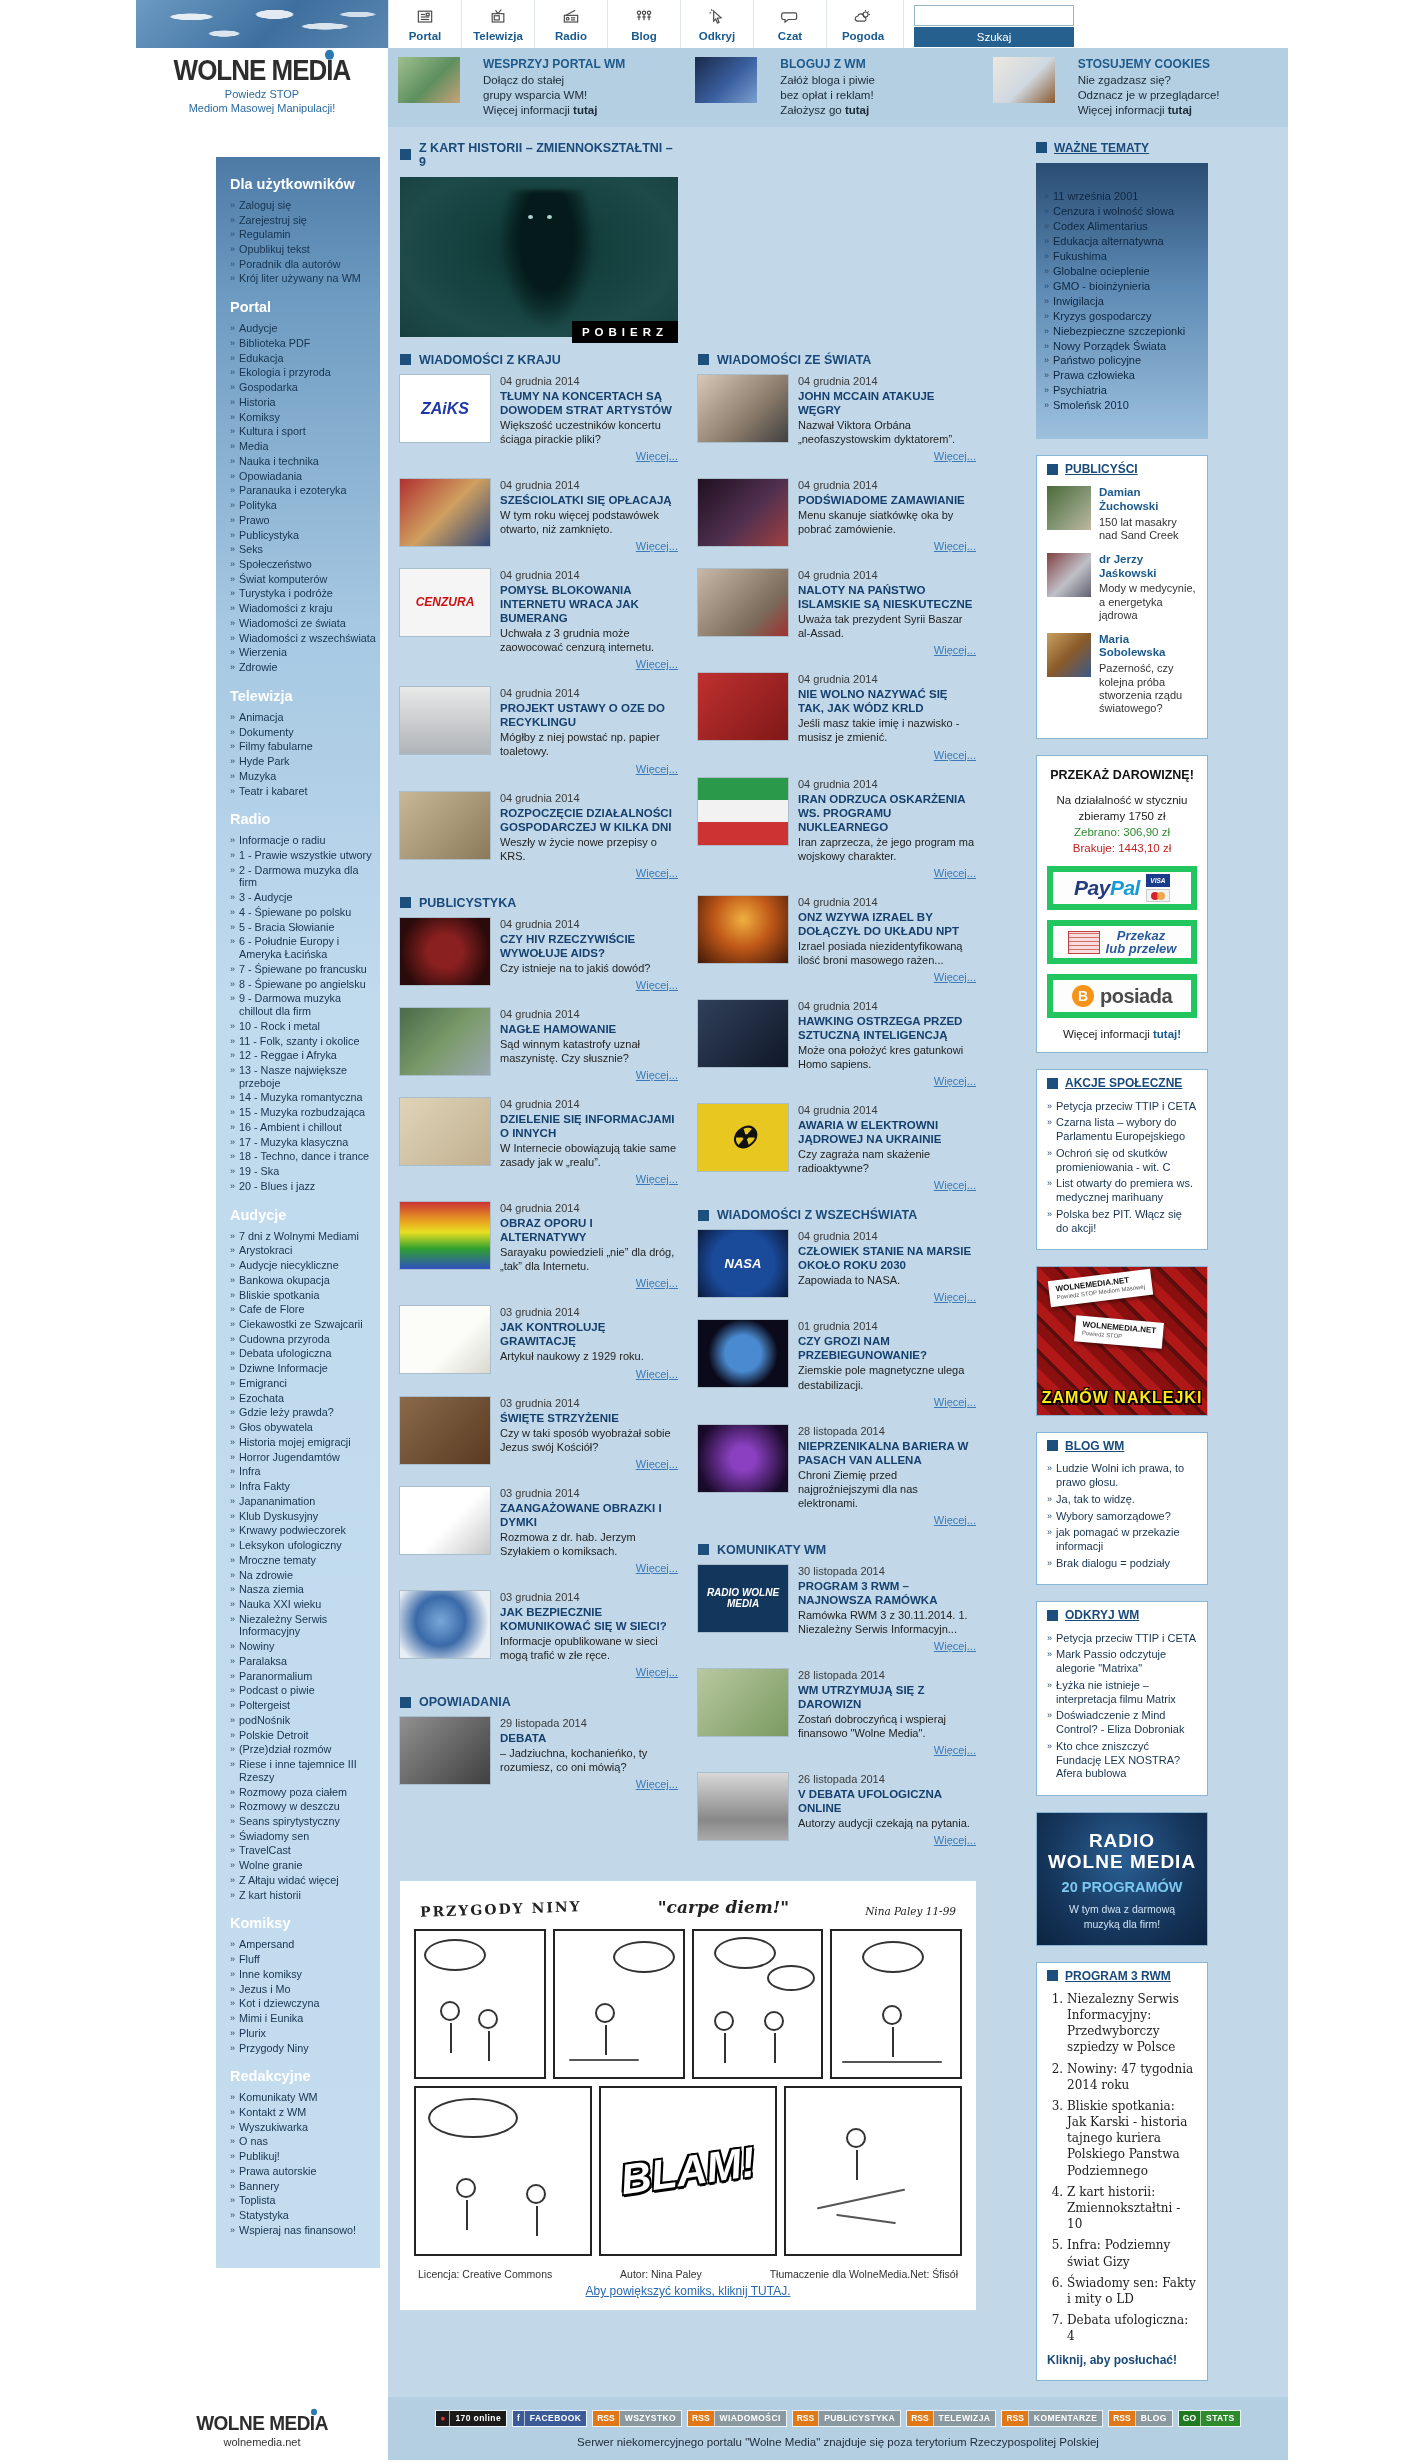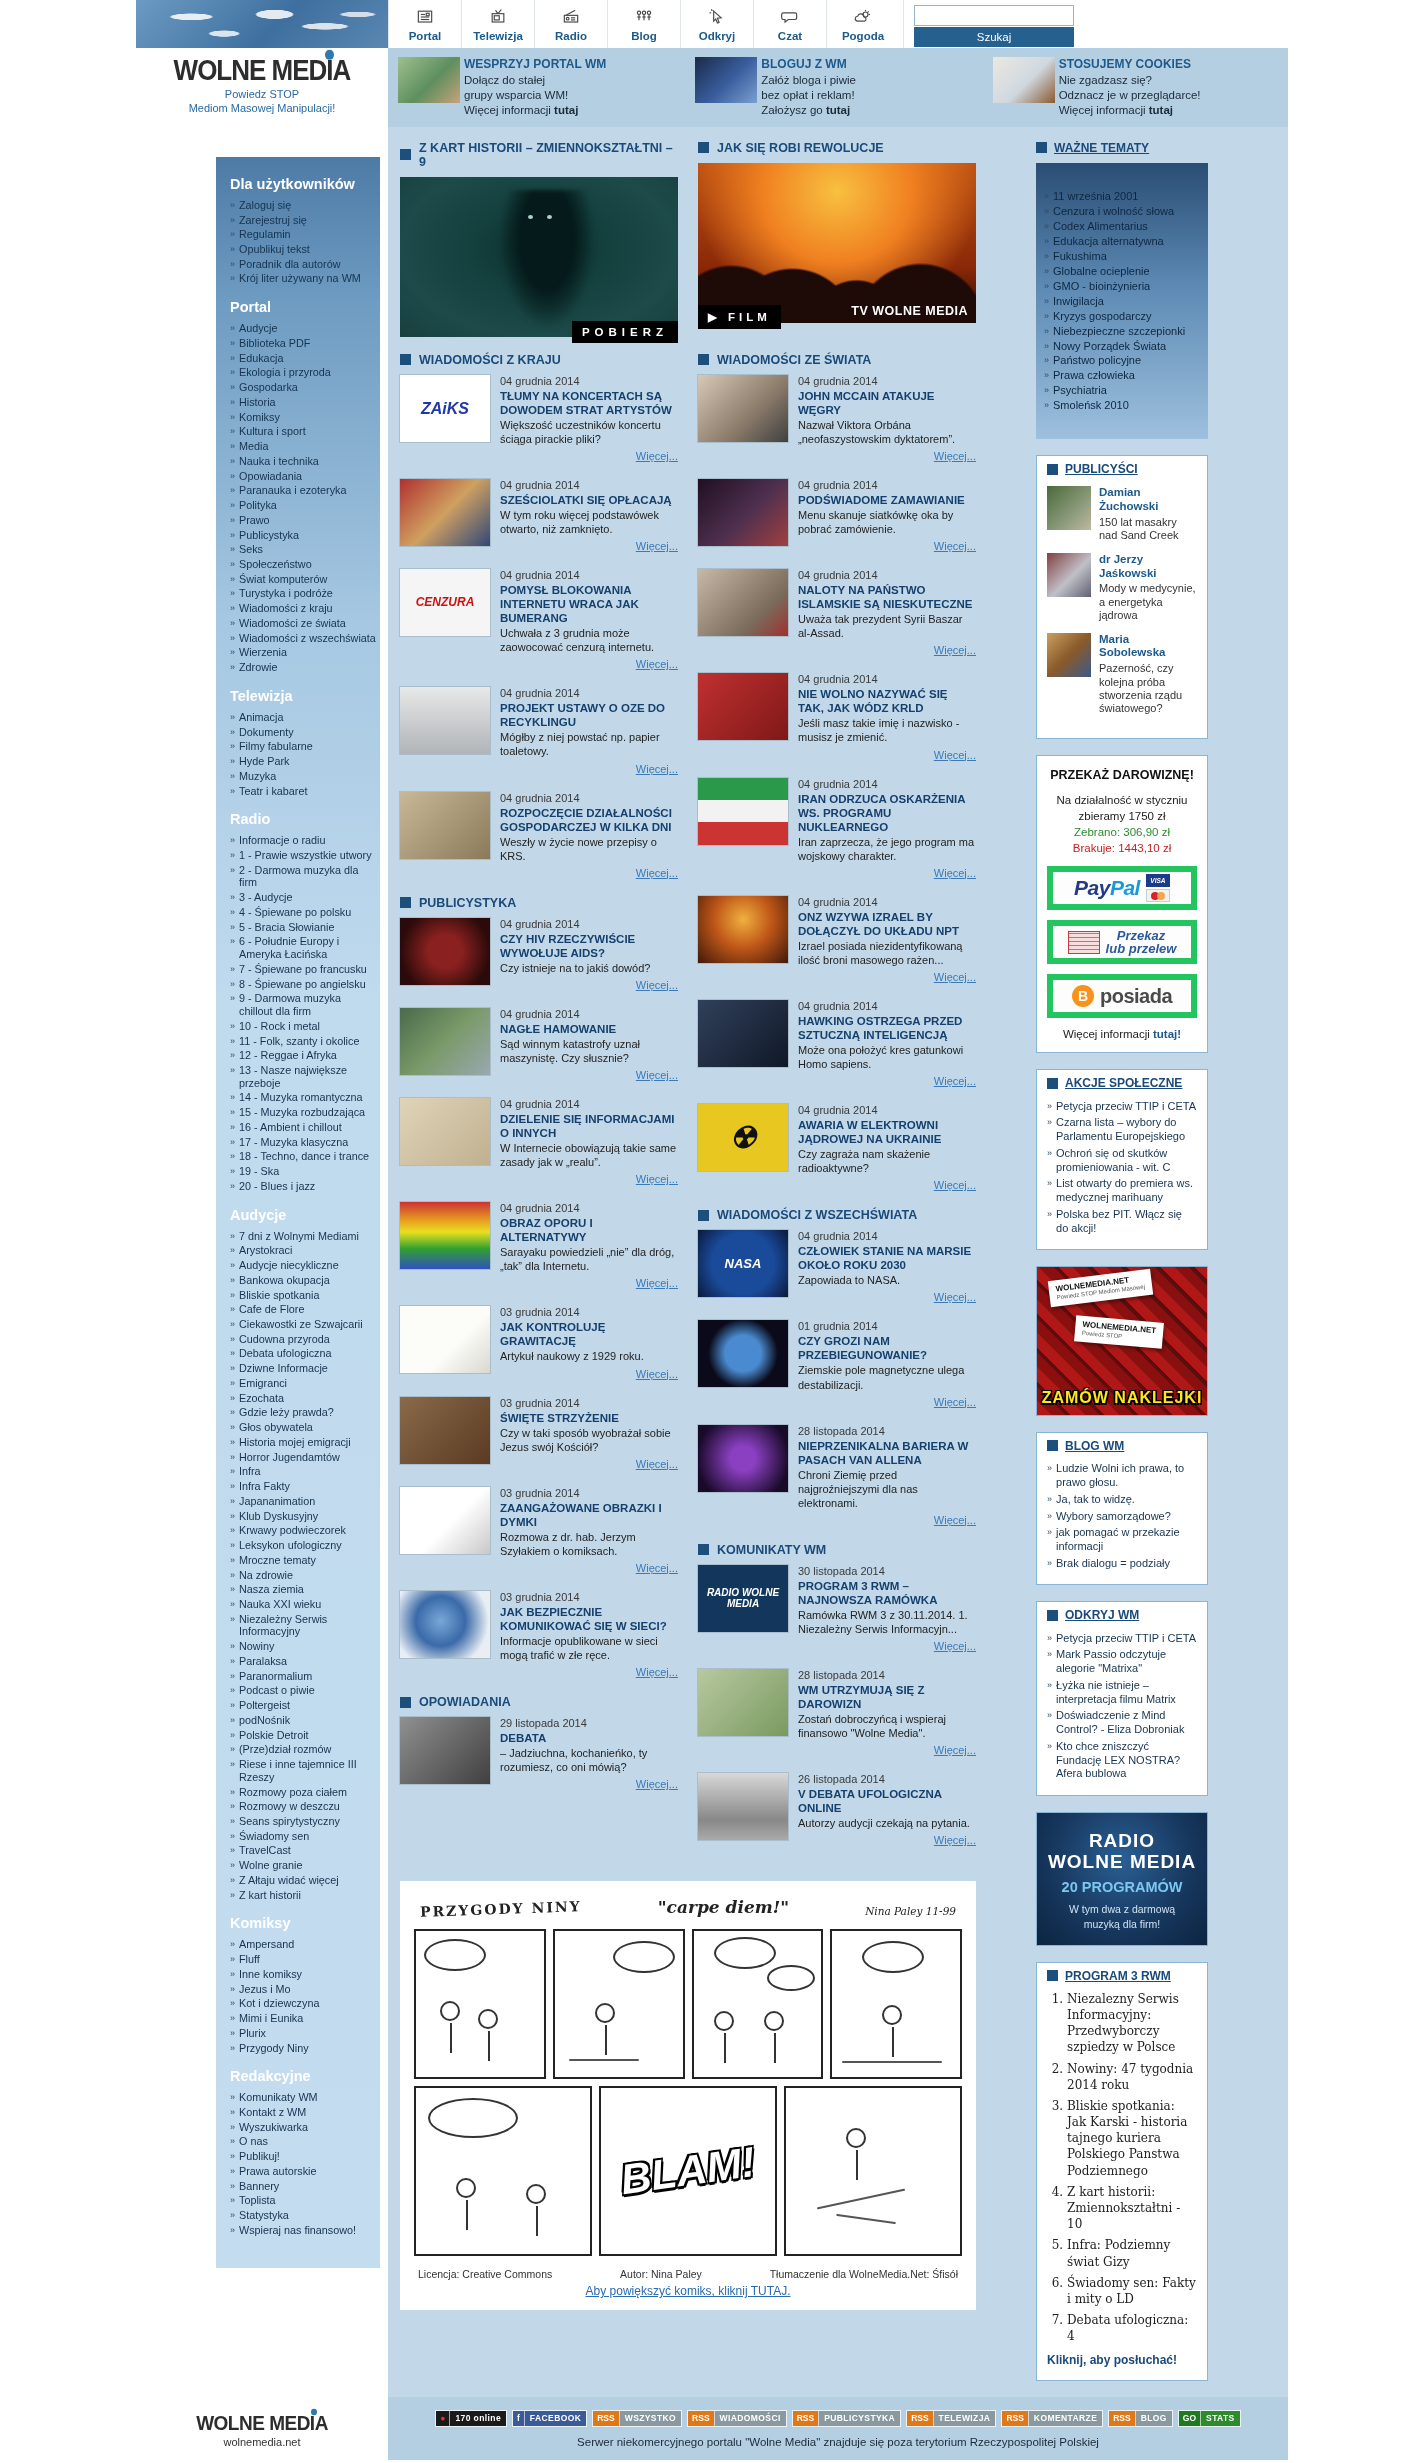--- a/index.html
+++ b/index.html
@@ -25,21 +25,21 @@
   .searchbox button{height:20px;width:160px;background:#26608e;color:#fff;border:none;font-size:11.5px;cursor:pointer;margin-top:1px;}
   .nav-fill{flex:1;background:#fff;}
 
   
   .bannerrow{display:flex;}
   .logo-cell{width:252px;flex:none;text-align:center;padding-top:7px;background:#fff;}
   .logo-title{font-size:26px;font-weight:800;letter-spacing:-1px;color:#2d2d2d;position:relative;display:inline-block;transform:scaleY(1.12);}
   .logo-dot{position:absolute;width:9px;height:9px;border-radius:50%;background:#2a7ab0;top:-3px;right:16px;}
   .logo-tag{font-size:11px;color:#2a6aa0;line-height:1.25;margin-top:2px;}
   .promos{flex:1;background:#b5cfe2;display:flex;padding:9px 4px 9px 10px;gap:6px;}
-  .promo{display:flex;gap:4px;flex:1;}
+  .promo{display:flex;gap:23px;flex:1;}
   .promo-thumb{width:62px;height:46px;flex:none;}
   .promo-title{font-size:12px;font-weight:bold;color:#1d5a8c;margin-bottom:2px;}
   .promo-line{font-size:11.5px;color:#1b2a38;line-height:1.3;}
   .promo-link{font-weight:bold;}
 
   
   .main{display:flex;background:#c2d8e8;align-items:flex-start;}
   .col-left{width:252px;background:#fff;flex:none;align-self:stretch;}
   .sidebar{width:164px;margin:30px 8px 40px auto;background:linear-gradient(180deg,#4d7ba6 0%,#6f9cc2 7%,#a6c8e2 22%,#c0daee 40%,#c3dcee 100%);padding:6px 4px 30px 14px;}
   .sb-h{color:#fff;font-size:14.5px;font-weight:bold;margin:13px 0 6px;}
@@ -933,30 +933,20 @@
               <span class="sq"></span>
               <span>Z KART HISTORII – ZMIENNOKSZTAŁTNI – 9</span>
             </div>
           <div class="fimg f-ghost">
             <div class="ghost-blob"></div>
             <span class="ghost-eye" style="left:46%;top:24%;"></span>
             <span class="ghost-eye" style="left:53%;top:24%;"></span>
             <div class="badge-black badge-dl">POBIERZ</div>
           </div>
         </div>
-        <div class="feature">
-          <div class="sec-h">
-              <span class="sq"></span>
-              <span>JAK SIĘ ROBI REWOLUCJE</span>
-            </div>
-          <div class="fimg f-fire">
-            <div class="badge-black badge-film">▶ FILM</div>
-            <div class="brand">TV WOLNE MEDIA</div>
-          </div>
-        </div>
       </div>
 
       <div class="newsrow">
         <div class="newscol">
 
             <section>
               <div class="sec-h">
                 <span class="sq"></span>
                 <span>WIADOMOŚCI Z KRAJU</span>
               </div>

